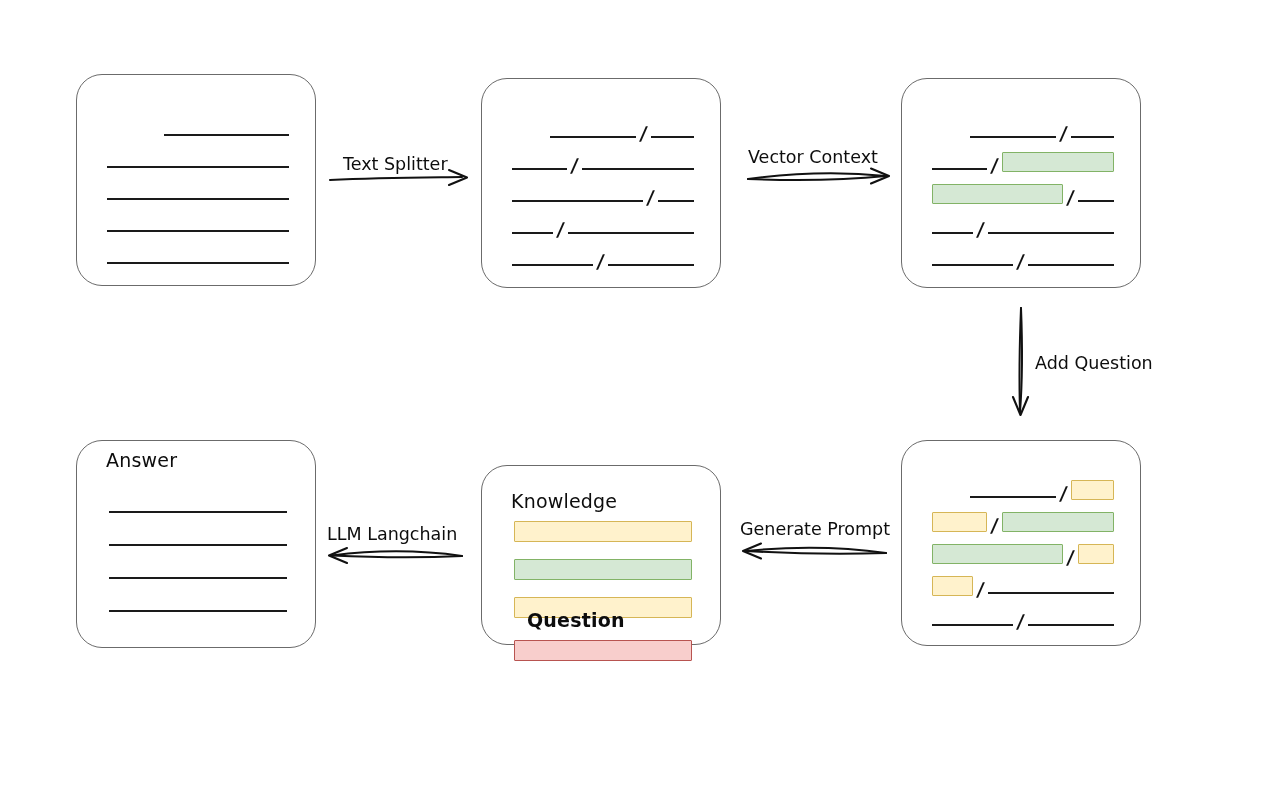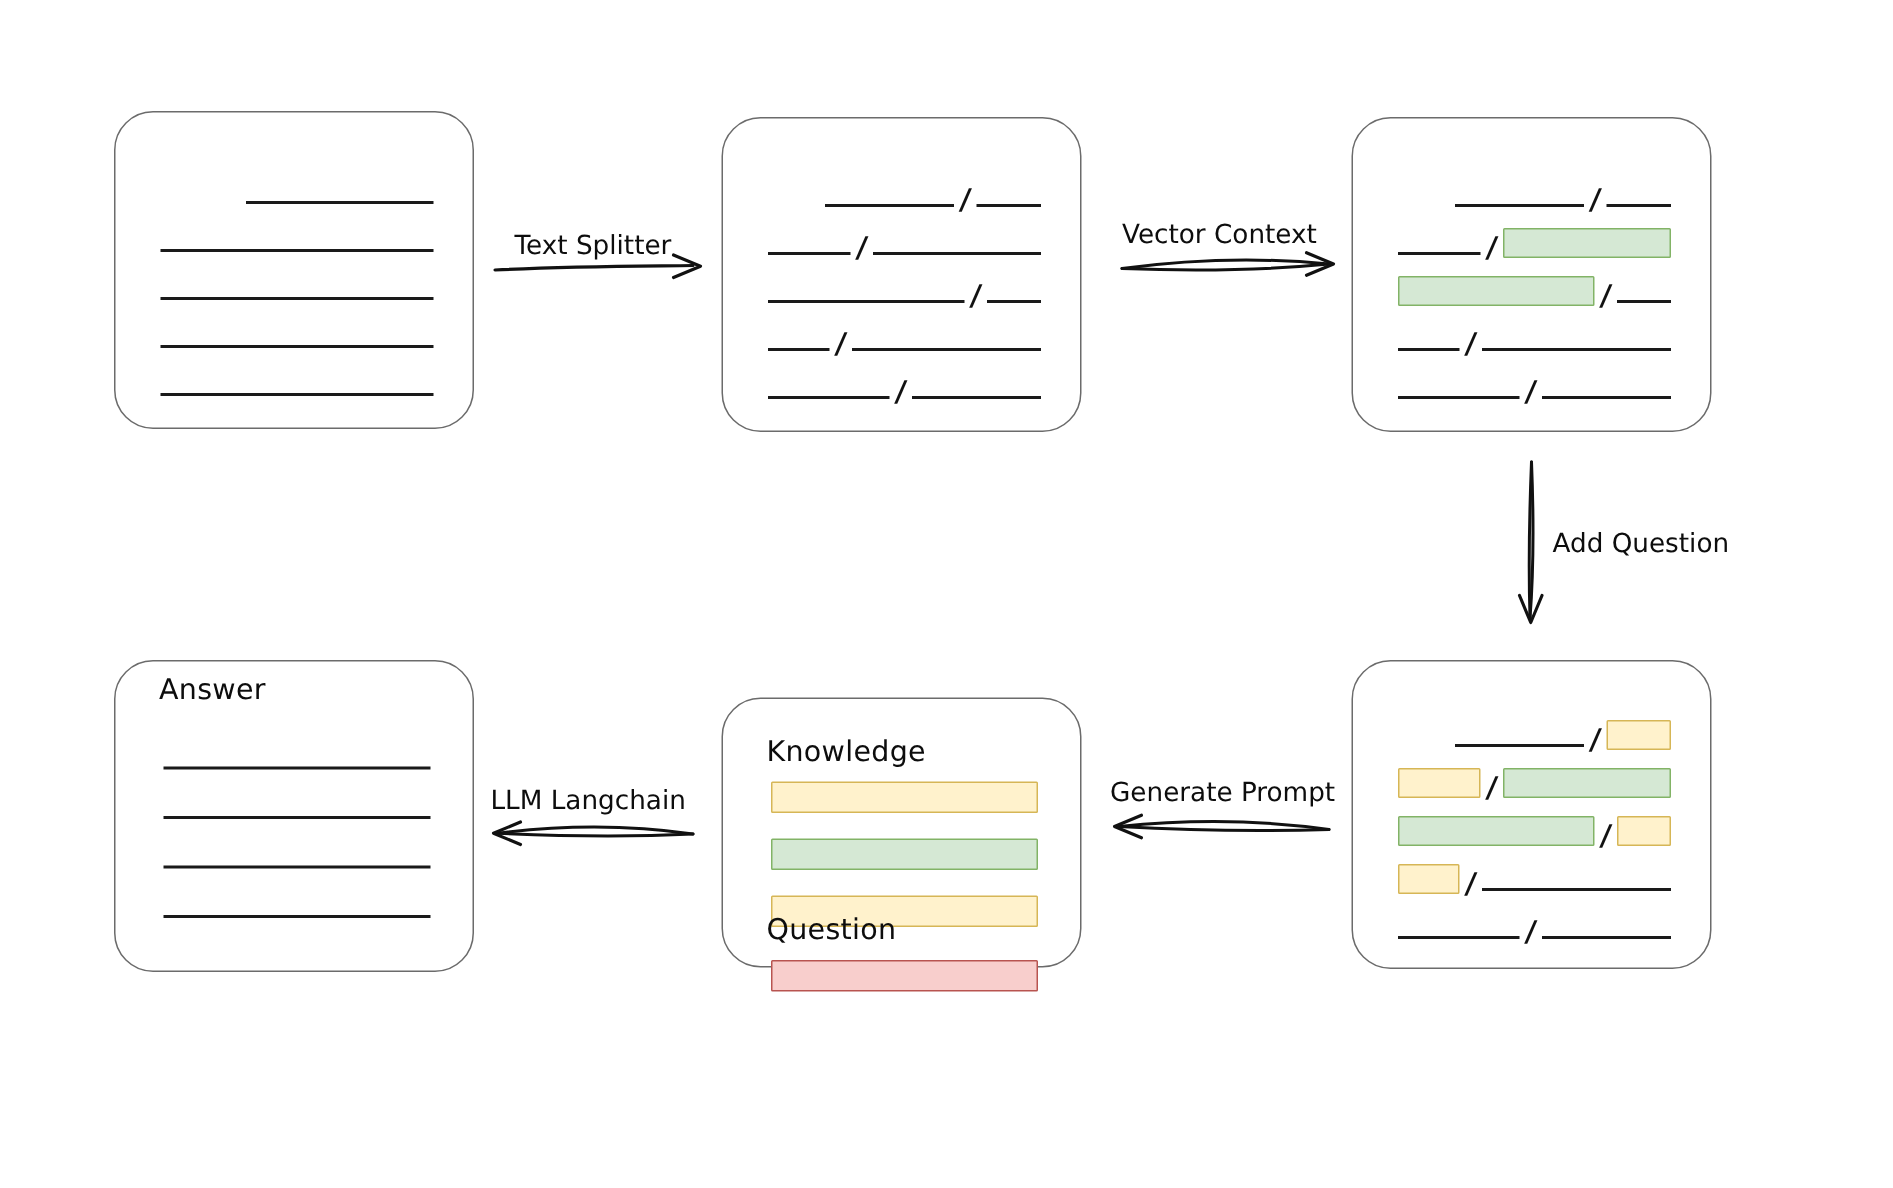--- a/index.html
+++ b/index.html
@@ -279,21 +279,21 @@
       </div>
   </div>
 
   <div class="card" style="left:481px; top:440px; width:240px; height:180px;margin-top:25px;">
     <div class="card-label" style="left:29px; top:24px;">Knowledge</div>
     <div class="stack" id="knowledge-pills" style="top:55px;">
         <div class="pill yellow" style="width: 100%; height: 21px;"></div>
         <div class="pill green" style="width: 100%; height: 21px; margin-top: 16px;"></div>
         <div class="pill yellow" style="width: 100%; height: 21px; margin-top: 16px;"></div>
       </div>
-    <div class="card-label" style="left:29px; top:143px;">Question</div>
+    <div class="card-label" style="left:45px; top:143px;font-weight:bold;">Question</div>
     <div class="stack" id="question-pills" style="top:174px;">
         <div class="pill red" style="width: 100%; height: 21px;"></div>
       </div>
   </div>
 
   <div class="card" style="left:76px; top:440px; width:240px; height:208px;">
     <div class="card-label" style="left:29px; top:8px;">Answer</div>
     <div class="plain-lines" id="answer-lines" style="top:70px;">
         <div class="seg"></div>
         <div class="seg"></div>

